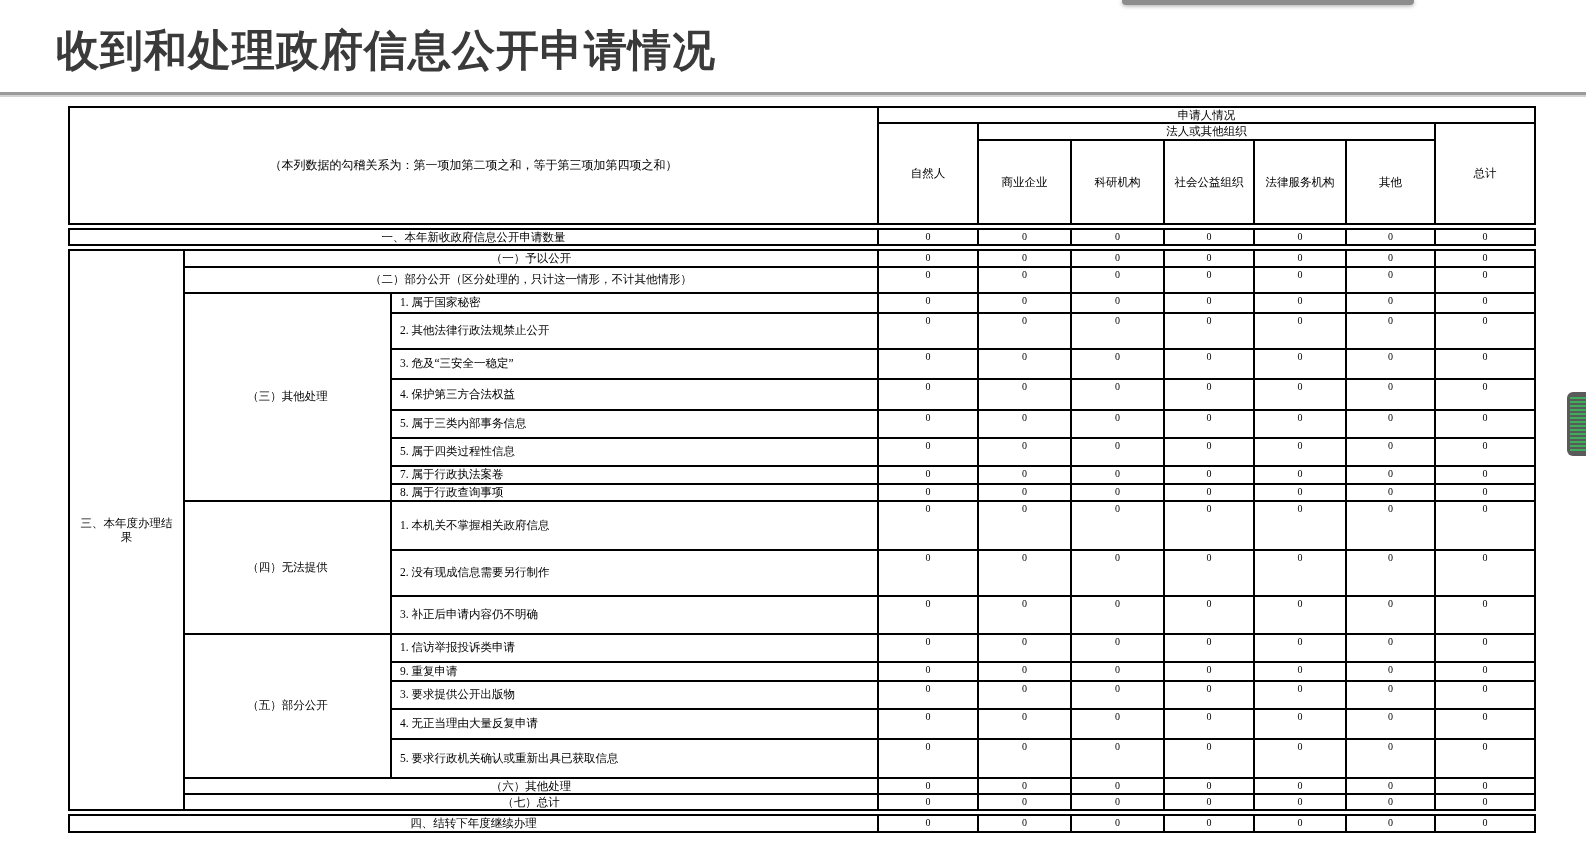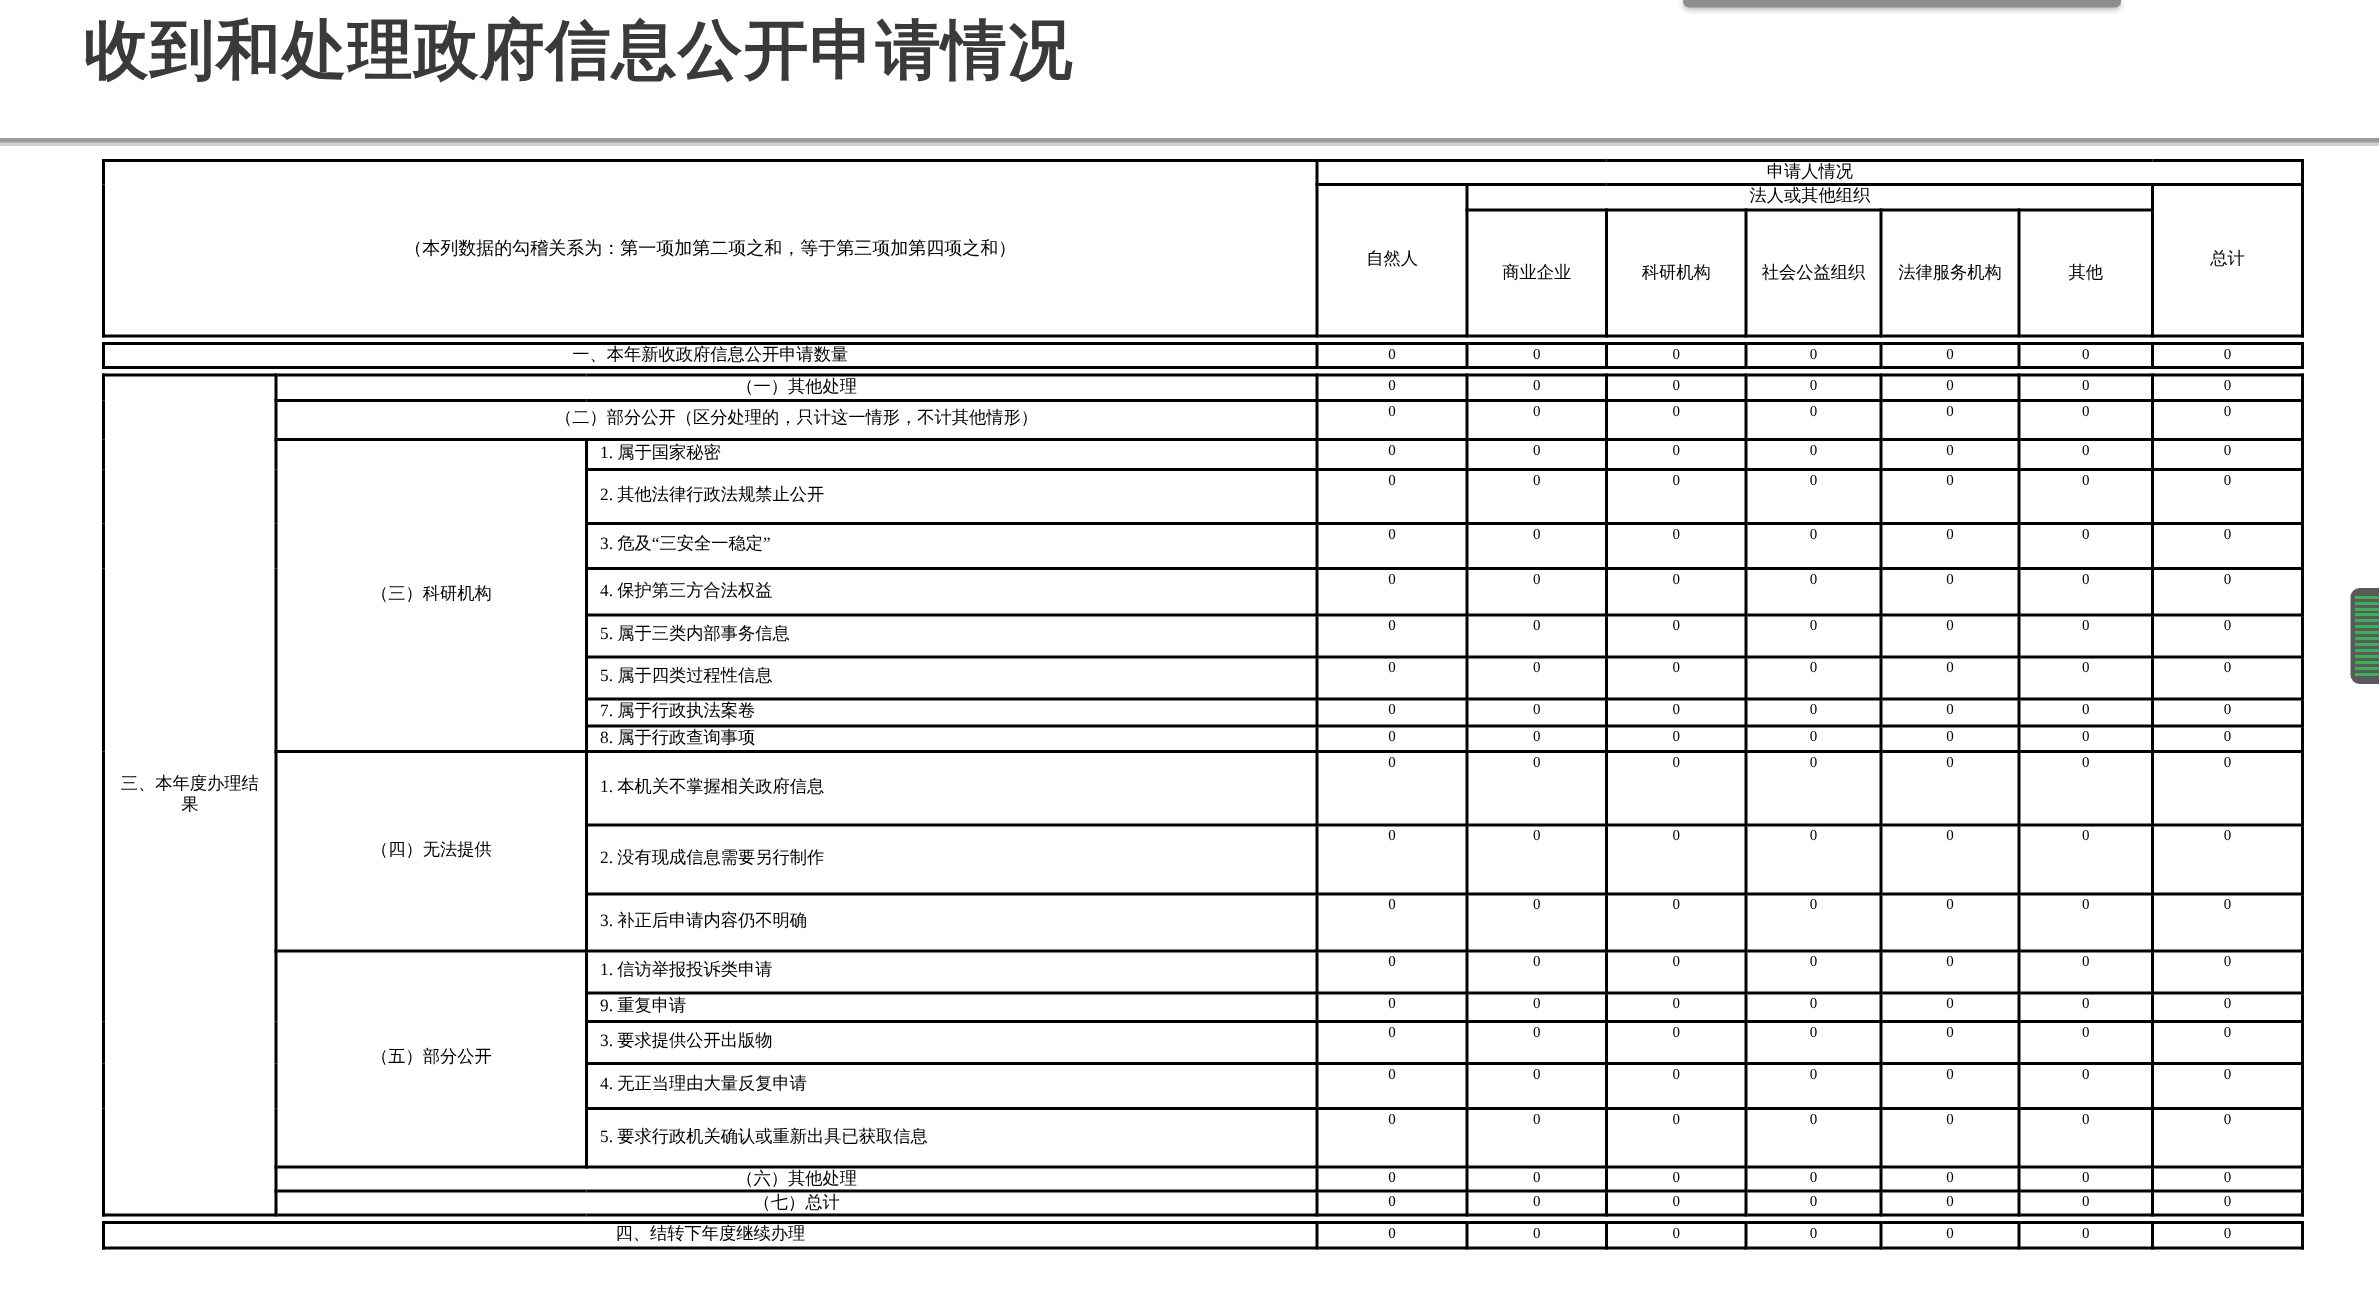--- a/index.html
+++ b/index.html
@@ -7,21 +7,21 @@
     width:1586px; height:867px; overflow:hidden; background:#ffffff;
     font-family:"Liberation Serif","DejaVu Serif",serif;
     position:relative;
   }
   .top-remnant{
     position:absolute; left:1122px; top:0; width:292px; height:5px;
     background:#8d8d8d; border-radius:0 0 4px 4px;
     box-shadow:0 1px 4px rgba(0,0,0,.35);
   }
   .page-title{
-    position:absolute; left:56px; top:5px;
+    position:absolute; left:56px; top:22px;
     font-family:"Liberation Sans","DejaVu Sans",sans-serif;
     font-weight:bold; font-size:43px; letter-spacing:1px; color:#3a3a3a;
     white-space:nowrap;
   }
   .title-rule{
     position:absolute; left:0; top:92px; width:1586px; height:5px;
     background:#9a9a9a; border-bottom:2px solid #d2d2d2;
   }
   .table-wrap{ position:absolute; left:68px; top:106px; width:1467px; }
   table{ border-collapse:collapse; table-layout:fixed; width:1466px; }
@@ -121,42 +121,42 @@
       <col style="width:93px">
         <col style="width:93px">
         <col style="width:90px">
         <col style="width:92px">
       <col style="width:89px">
         <col style="width:100px">
     </colgroup>
     <tbody>
         <tr style="height:11px">
       <td class="side" rowspan="20">三、本年度办理结果</td>
-      <td colspan="2">（一）其他处理</td>
+      <td colspan="2">（一）予以公开</td>
     <td class="val">0</td>
           <td class="val">0</td>
           <td class="val">0</td>
           <td class="val">0</td>
           <td class="val">0</td>
           <td class="val">0</td>
           <td class="val">0</td>
         </tr>
     <tr style="height:26px">
       <td colspan="2">（二）部分公开（区分处理的，只计这一情形，不计其他情形）</td>
     <td class="val">0</td>
           <td class="val">0</td>
           <td class="val">0</td>
           <td class="val">0</td>
           <td class="val">0</td>
           <td class="val">0</td>
           <td class="val">0</td>
         </tr>
 
     <tr style="height:20px">
-      <td rowspan="8">（三）科研机构</td>
+      <td rowspan="8">（三）其他处理</td>
       <td class="item">1. 属于国家秘密</td>
     <td class="val">0</td>
           <td class="val">0</td>
           <td class="val">0</td>
           <td class="val">0</td>
           <td class="val">0</td>
           <td class="val">0</td>
           <td class="val">0</td>
         </tr>
     <tr style="height:36px">

